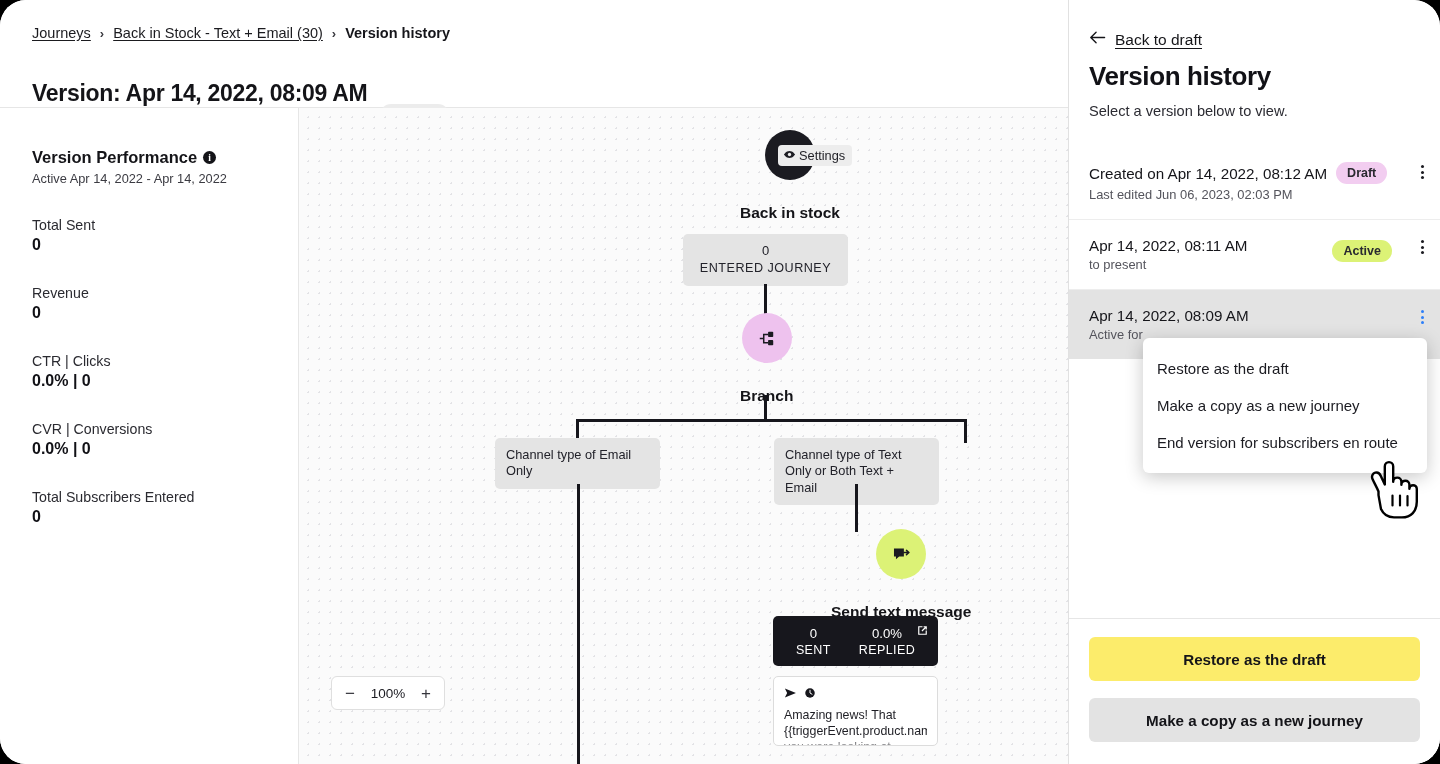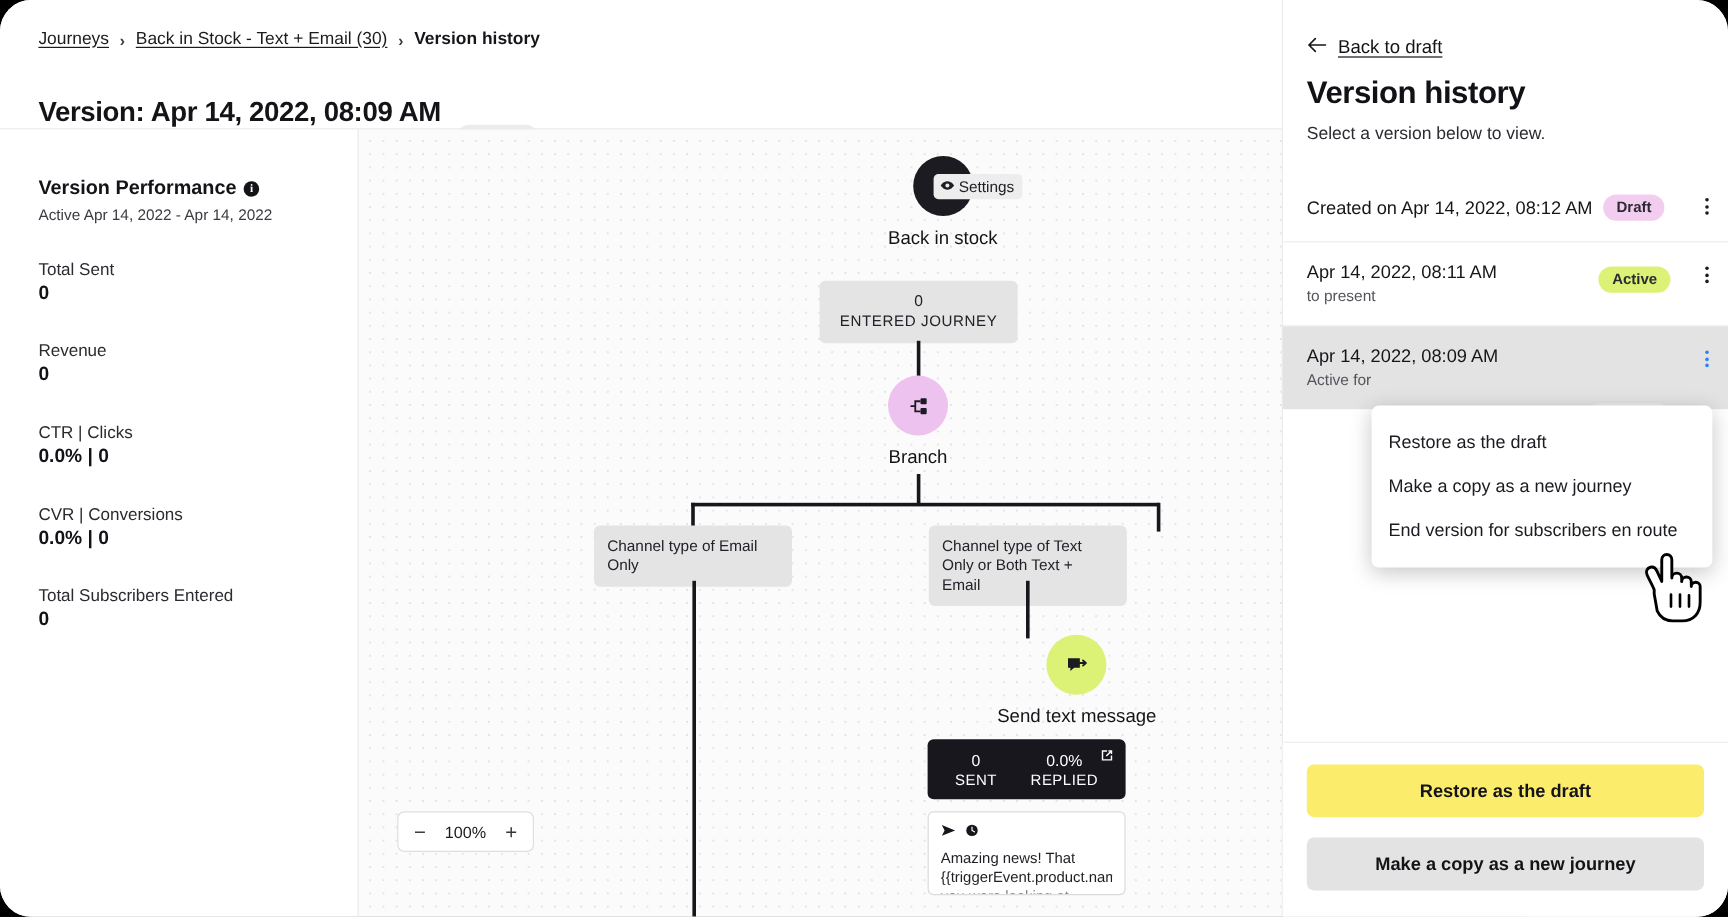--- a/index.html
+++ b/index.html
@@ -98,22 +98,22 @@
 
   .node-circle {
     width: 50px; height: 50px; border-radius: 50%;
     display: flex; align-items: center; justify-content: center;
   }
   .node-trigger { background: #1b1b21; }
   .node-branch  { background: #eec2ee; }
   .node-message { background: #dcf276; }
 
   .node-title {
-    margin-top: 10px;
-    font-size: 15.5px; font-weight: 400; color: #141418;
+    margin-top: 24px;
+    font-size: 15.5px; font-weight: 700; color: #141418;
     white-space: nowrap; text-align: right;
   }
 
   .settings-pill {
     position: absolute; left: 779px; top: 145px;
     display: flex; align-items: center; gap: 3px;
     height: 21px; padding: 0 7px 0 5px;
     background: #ededed; border-radius: 4px;
     font-size: 12.8px; color: #1e1e24;
     cursor: pointer;
@@ -418,20 +418,21 @@
       <div class="panel-sub">Select a version below to view.</div>
     </div>
 
     <div class="version-list">
 
       <div class="version-row">
         <div class="version-row-top">
           <span class="version-date">Created on Apr 14, 2022, 08:12 AM</span>
           <span class="badge badge-draft">Draft</span>
         </div>
+        <div class="version-meta">Last edited Jun 06, 2023, 02:03 PM</div>
         <div class="kebab">
             <i></i>
             <i></i>
             <i></i>
           </div>
       </div>
 
       <div class="version-row">
         <div class="version-row-top">
           <span class="version-date">Apr 14, 2022, 08:11 AM</span>

